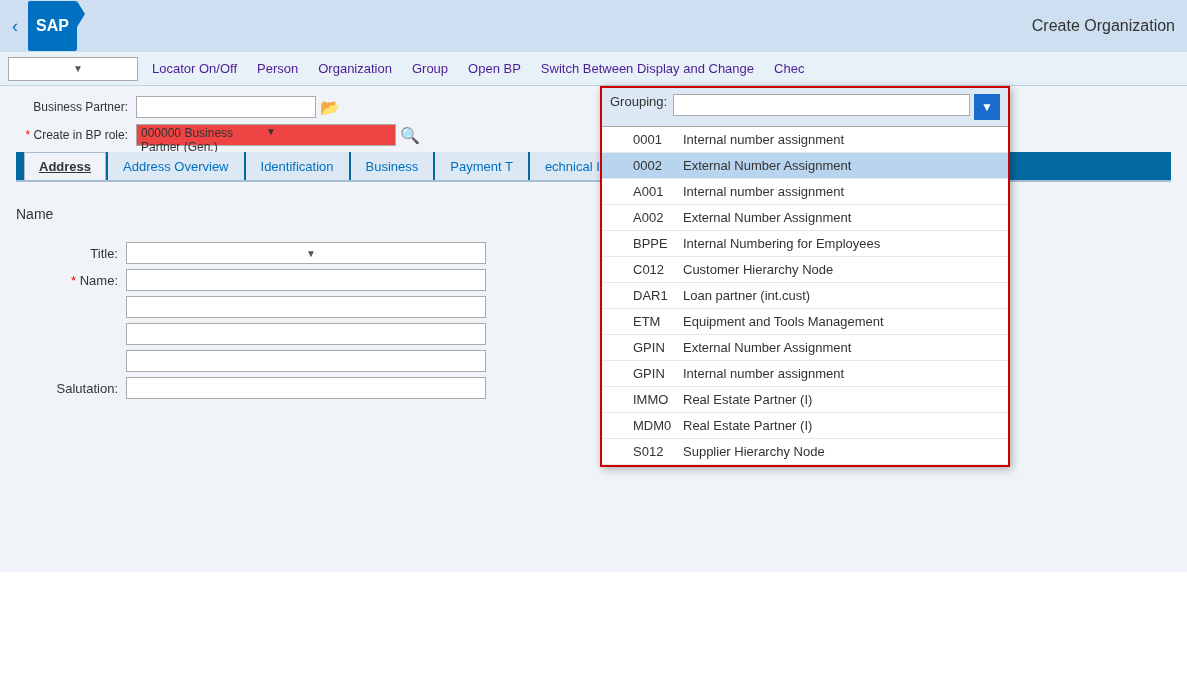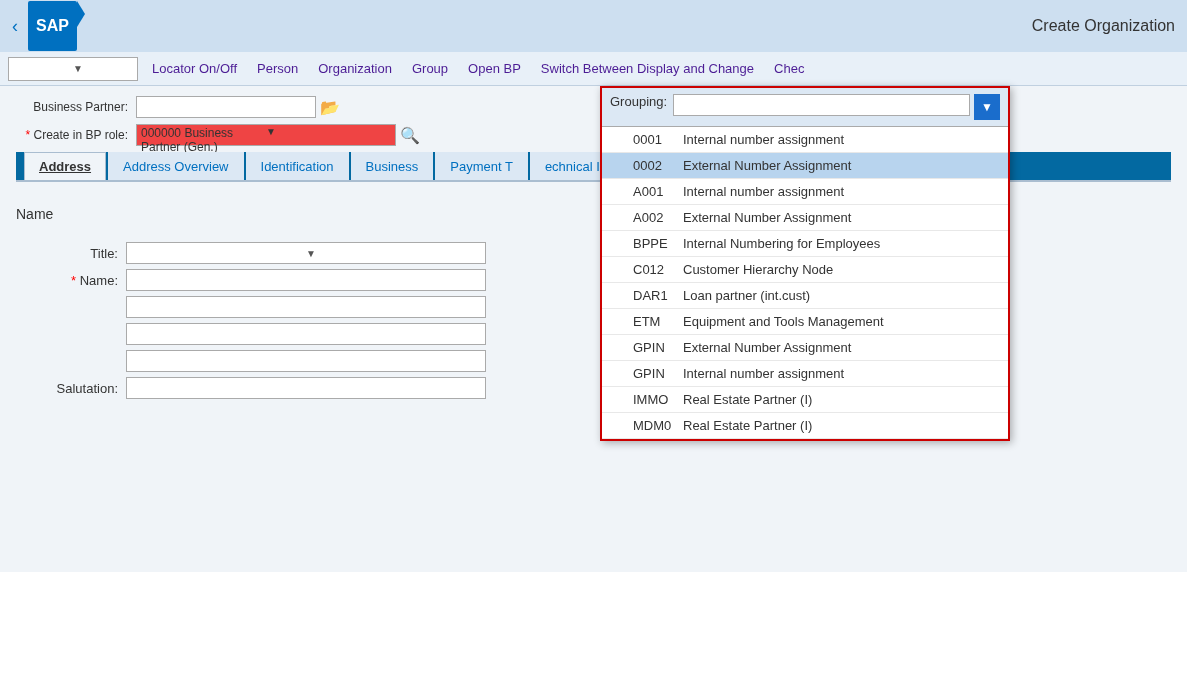--- a/index.html
+++ b/index.html
@@ -381,20 +381,24 @@
                      <span class="grouping-desc">Internal number assignment</span>
         </div>
         <div class="grouping-item">
           <span class="grouping-code">IMMO</span>
                      <span class="grouping-desc">Real Estate Partner (I)</span>
         </div>
         <div class="grouping-item">
           <span class="grouping-code">MDM0</span>
                      <span class="grouping-desc">Real Estate Partner (I)</span>
         </div>
+        <div class="grouping-item">
+          <span class="grouping-code">S012</span>
+                     <span class="grouping-desc">Supplier Hierarchy Node</span>
+        </div>
       </div>
   </div>
 
   <div class="tabs">
     <div class="tab active">Address</div>
     <div class="tab">Address Overview</div>
     <div class="tab">Identification</div>
     <div class="tab">Business</div>
     <div class="tab">Payment T</div>
     <div class="tab">echnical Identificat</div>

